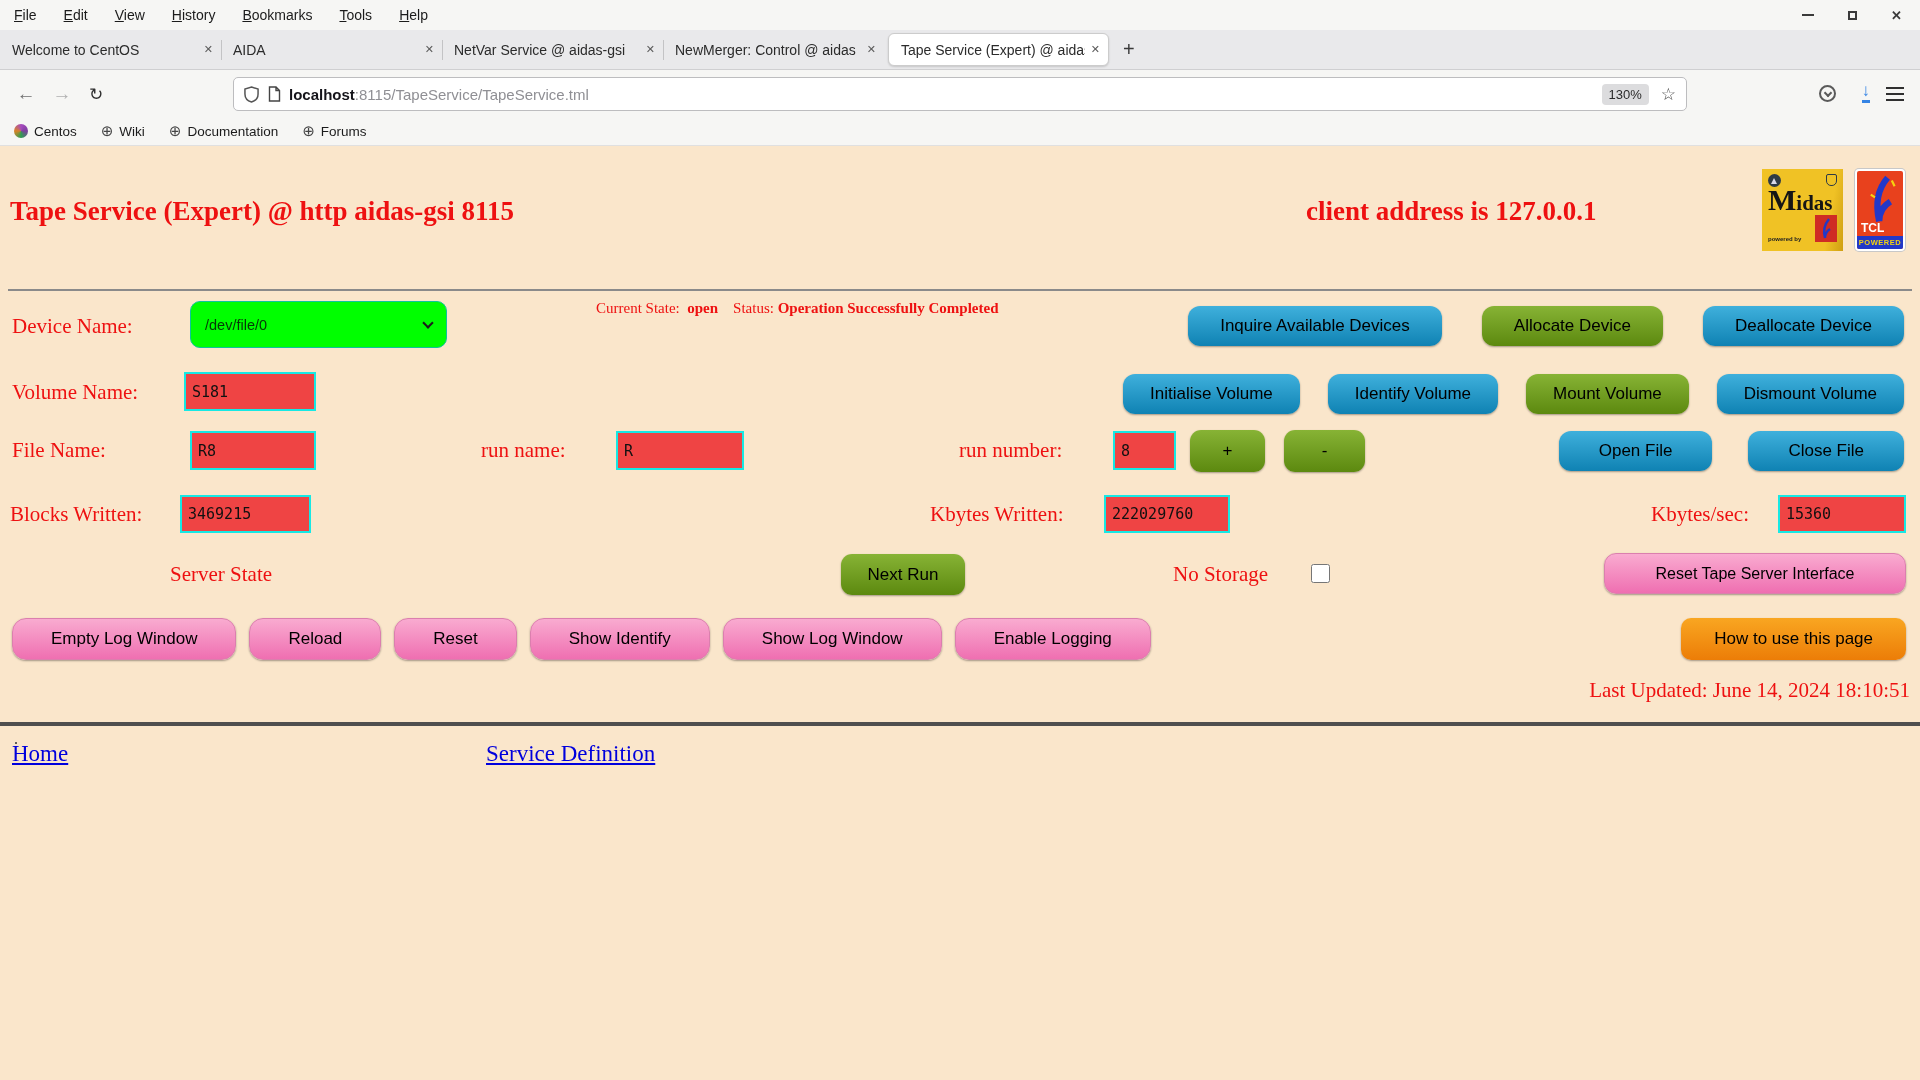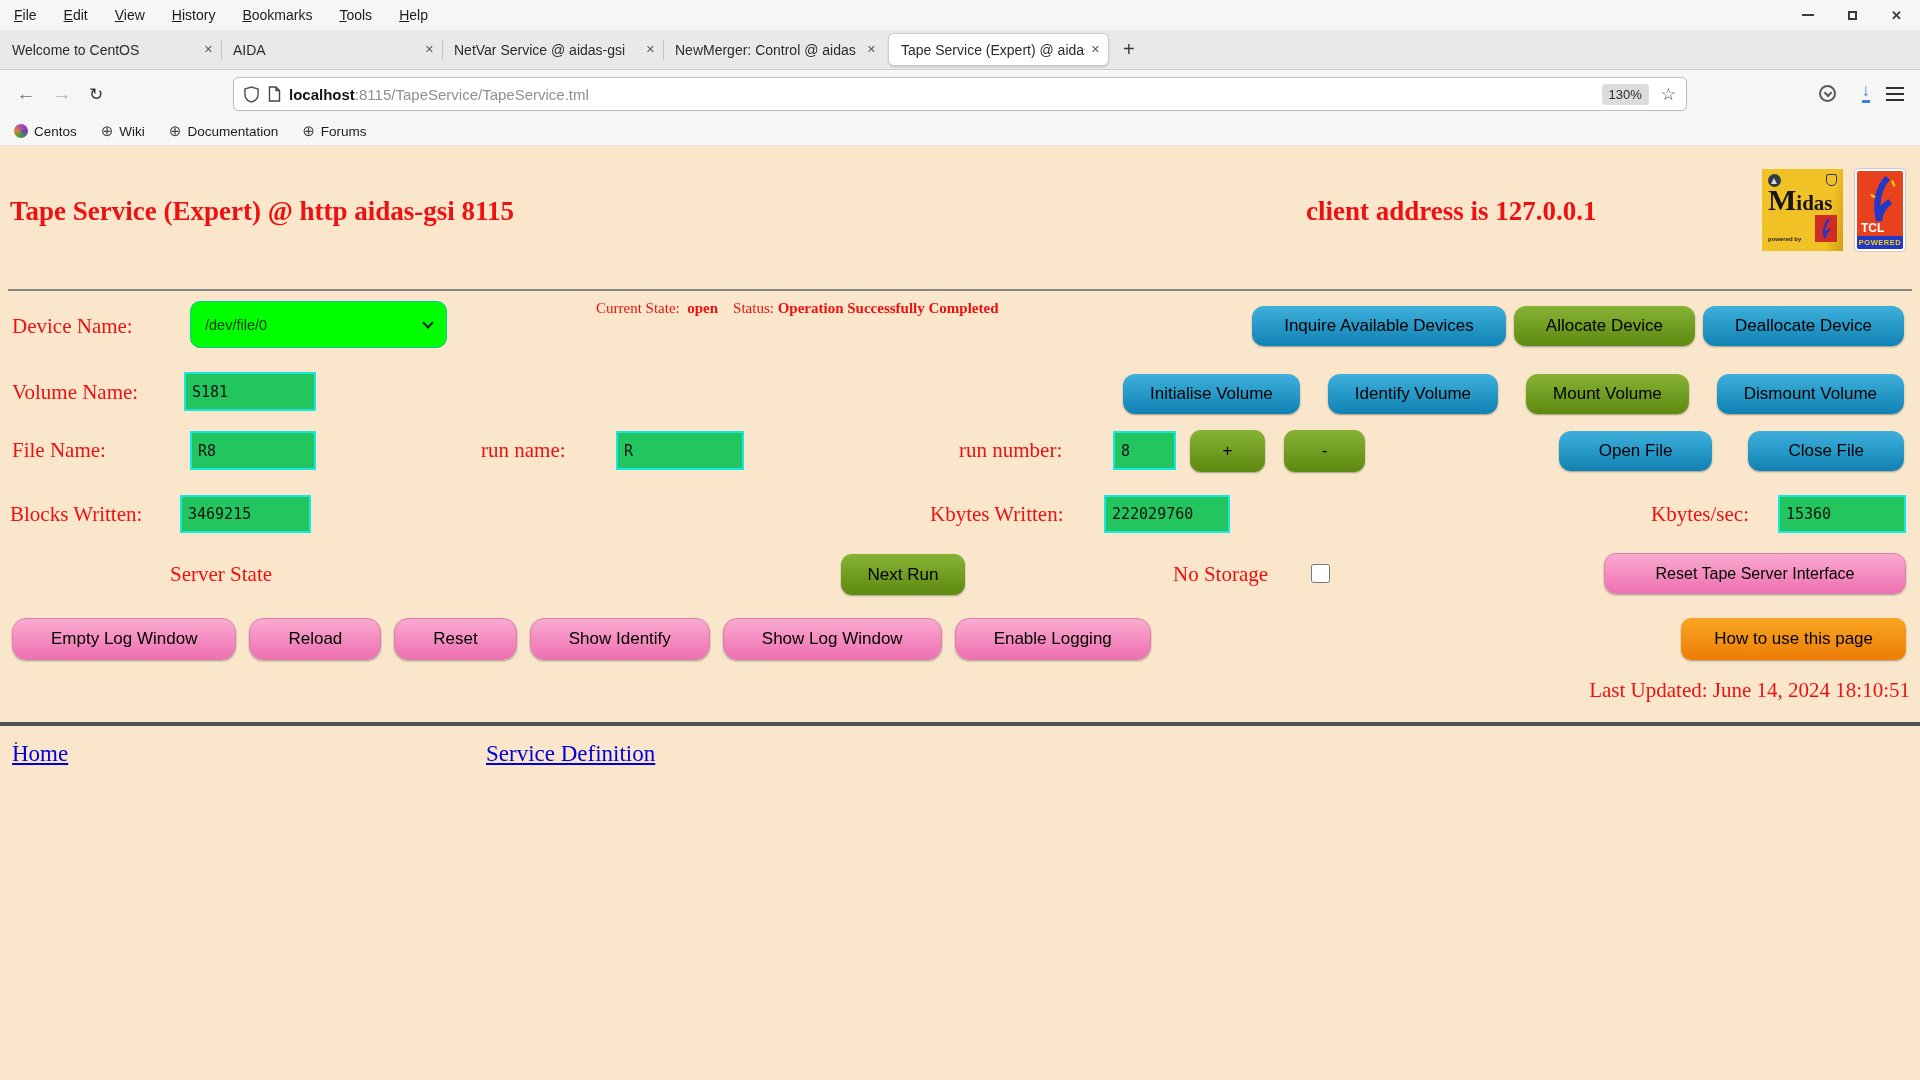--- a/index.html
+++ b/index.html
@@ -45,32 +45,32 @@
   .centos-dot { width:14px; height:14px; border-radius:50%; background:conic-gradient(#a74bbf,#7d3f9e,#2e9e51,#d98327,#a74bbf); }
 
   
   .content { position:absolute; top:146px; left:0; right:0; bottom:0; background:#fae6cb; font-family:"Liberation Serif", serif; }
   .page-title { position:absolute; left:10px; top:50px; font-size:27px; font-weight:bold; color:#ee1111; }
   .client-address { position:absolute; left:1306px; top:50px; font-size:27px; font-weight:bold; color:#ee1111; }
   .hr1 { position:absolute; top:143px; left:8px; right:8px; border-top:2px solid #8a8a8a; }
   .hr2 { position:absolute; top:576px; left:0; right:0; border-top:4px solid #4f4f4f; }
 
   .flabel { position:absolute; font-size:21px; color:#ee1111; white-space:nowrap; }
-  .tinput { position:absolute; background:#22c55e; border:2px solid #17e8e4; font-family:"DejaVu Sans Mono", monospace; font-size:15px; color:#111; padding:0 6px; }
+  .tinput { position:absolute; background:#ef4444; border:2px solid #17e8e4; font-family:"DejaVu Sans Mono", monospace; font-size:15px; color:#111; padding:0 6px; }
 
   .gselect { position:absolute; background:#00ff00; display:flex; align-items:center; padding:4px 14px; font-family:"Liberation Sans", sans-serif; font-size:14.5px; color:#073807; cursor:pointer; }
   .gselect .chev { width:8px; height:8px; border-right:2px solid #1c1c1c; border-bottom:2px solid #1c1c1c; transform:rotate(45deg); margin-left:auto; margin-top:-4px; }
 
   .btn { display:flex; align-items:center; justify-content:center; font-family:"Liberation Sans", sans-serif; font-size:17px; color:#000; border-radius:12px; box-shadow:0 1px 2px rgba(0,0,0,.35); cursor:pointer; white-space:nowrap; }
   .btn-blue { background:linear-gradient(#3fb0dc, #0f82b3); }
   .btn-green { background:linear-gradient(#87b335, #5c890f); }
   .btn-pink { background:linear-gradient(#f9abd0, #ef6fb1); border:1px solid #db7fae; }
   .btn-orange { background:linear-gradient(#f9a621, #ec7d07); }
 
-  .row1-btns { position:absolute; top:160px; right:16px; display:flex; gap:8px; }
+  .row1-btns { position:absolute; top:160px; right:16px; display:flex; gap:40px; }
   .row1-btns .btn { height:40px; padding:0 32px; }
   .row2-btns { position:absolute; top:228px; right:16px; display:flex; gap:28px; }
   .row2-btns .btn { height:40px; padding:0 27px; }
   .row3-btns { position:absolute; top:285px; right:16px; display:flex; gap:36px; }
   .row3-btns .btn { height:40px; padding:0 40px;text-align:center; }
   .log-btns { position:absolute; top:472px; left:12px; display:flex; gap:13px; }
   .log-btns .btn { height:42px; padding:0 38px; border-radius:14px; }
 
   .state-line { position:absolute; left:596px; top:150px; width:455px; font-size:15px; color:#ee1111; line-height:25px; }
   .state-line b { font-weight:bold; }

